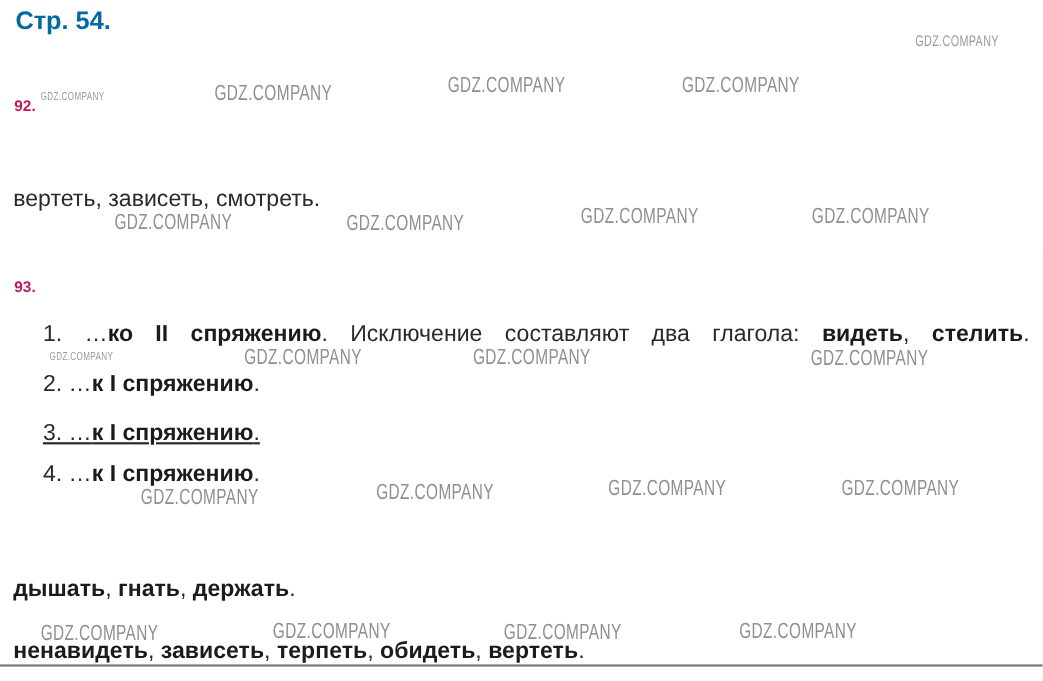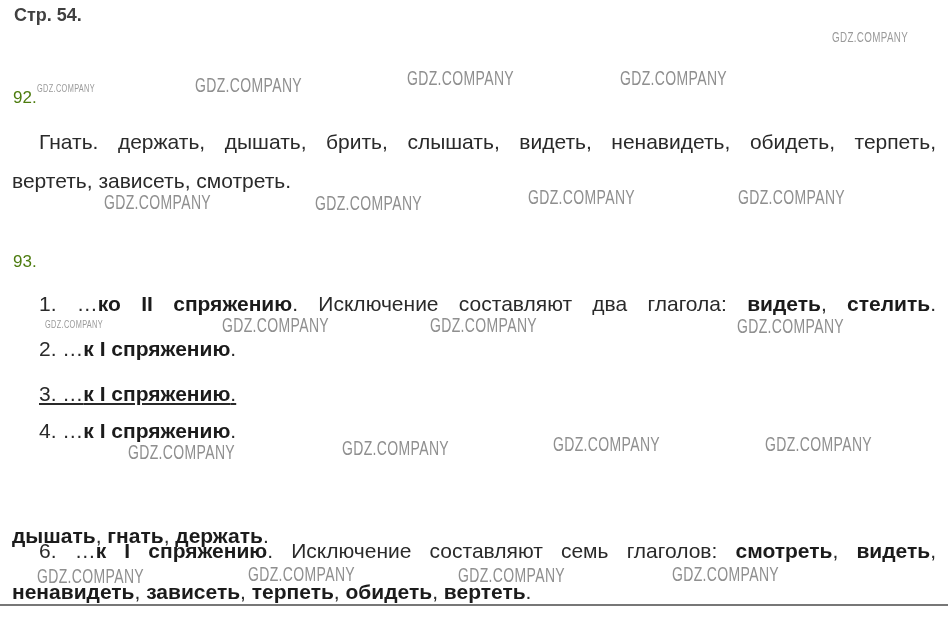--- a/index.html
+++ b/index.html
@@ -5,26 +5,26 @@
   html,body { margin:0; padding:0; background:#e8e8e8; }
   .page {
     position:relative;
     width:948px; height:619px;
     background:#ffffff;
     overflow:hidden;
     font-family:"Liberation Sans", sans-serif;
   }
   .page-title {
     position:absolute; left:14px; top:5px;
-    font-size:18px; font-weight:700; color:#404040;
+    font-size:23px; font-weight:700; color:#0369a1;
     margin:0; z-index:2;
   }
   .ex-number {
     position:absolute; left:13px;
-    font-size:17px; font-weight:400; color:#4d7c0f;
+    font-size:14px; font-weight:700; color:#be185d;
     z-index:2;
   }
   .line {
     position:absolute; left:12px; right:12px;
     font-size:21px; line-height:27px; color:#2a2a2a;
     z-index:2; white-space:normal;
   }
   .indent { text-indent:27px; }
   .justify { text-align:justify; text-align-last:justify; }
   .b { font-weight:700; color:#1b1b1b; }
@@ -68,28 +68,26 @@
   <span class="wm" style="left:553px; top:433px;">GDZ.COMPANY</span>
   <span class="wm" style="left:765px; top:433px;">GDZ.COMPANY</span>
   <span class="wm" style="left:37px;  top:565px;">GDZ.COMPANY</span>
   <span class="wm" style="left:248px; top:563px;">GDZ.COMPANY</span>
   <span class="wm" style="left:458px; top:564px;">GDZ.COMPANY</span>
   <span class="wm" style="left:672px; top:563px;">GDZ.COMPANY</span>
 
   <h1 class="page-title">Стр. 54.</h1>
 
   <div class="ex-number" style="top:88px;">92.</div>
-  <div class="line justify indent" style="top:128px;">Гнать. держать, дышать, брить, слышать, видеть, ненавидеть, обидеть, терпеть,</div>
   <div class="line" style="top:167px;">вертеть, зависеть, смотреть.</div>
 
   <div class="ex-number" style="top:252px;">93.</div>
 
   <div class="line justify indent" style="top:290px;"><span>1. …</span><span class="b">ко II спряжению</span><span>. Исключение составляют два глагола: </span><span class="b">видеть</span><span>, </span><span class="b">стелить</span><span>.</span></div>
   <div class="line indent" style="top:335px;"><span>2. …</span><span class="b">к I спряжению</span><span>.</span></div>
   <div class="line indent" style="top:380px;text-decoration:underline;"><span>3. …</span><span class="b">к I спряжению</span><span>.</span></div>
   <div class="line indent" style="top:417px;"><span>4. …</span><span class="b">к I спряжению</span><span>.</span></div>
   <div class="line" style="top:522px;"><span class="b">дышать</span><span>, </span><span class="b">гнать</span><span>, </span><span class="b">держать</span><span>.</span></div>
-  <div class="line justify indent" style="top:537px;"><span>6. …</span><span class="b">к I спряжению</span><span>. Исключение составляют семь глаголов: </span><span class="b">смотреть</span><span>, </span><span class="b">видеть</span><span>,</span></div>
   <div class="line" style="top:578px;"><span class="b">ненавидеть</span><span>, </span><span class="b">зависеть</span><span>, </span><span class="b">терпеть</span><span>, </span><span class="b">обидеть</span><span>, </span><span class="b">вертеть</span><span>.</span></div>
 
   <div class="scan-line"></div>
 
 </div>
 
 </body></html>

